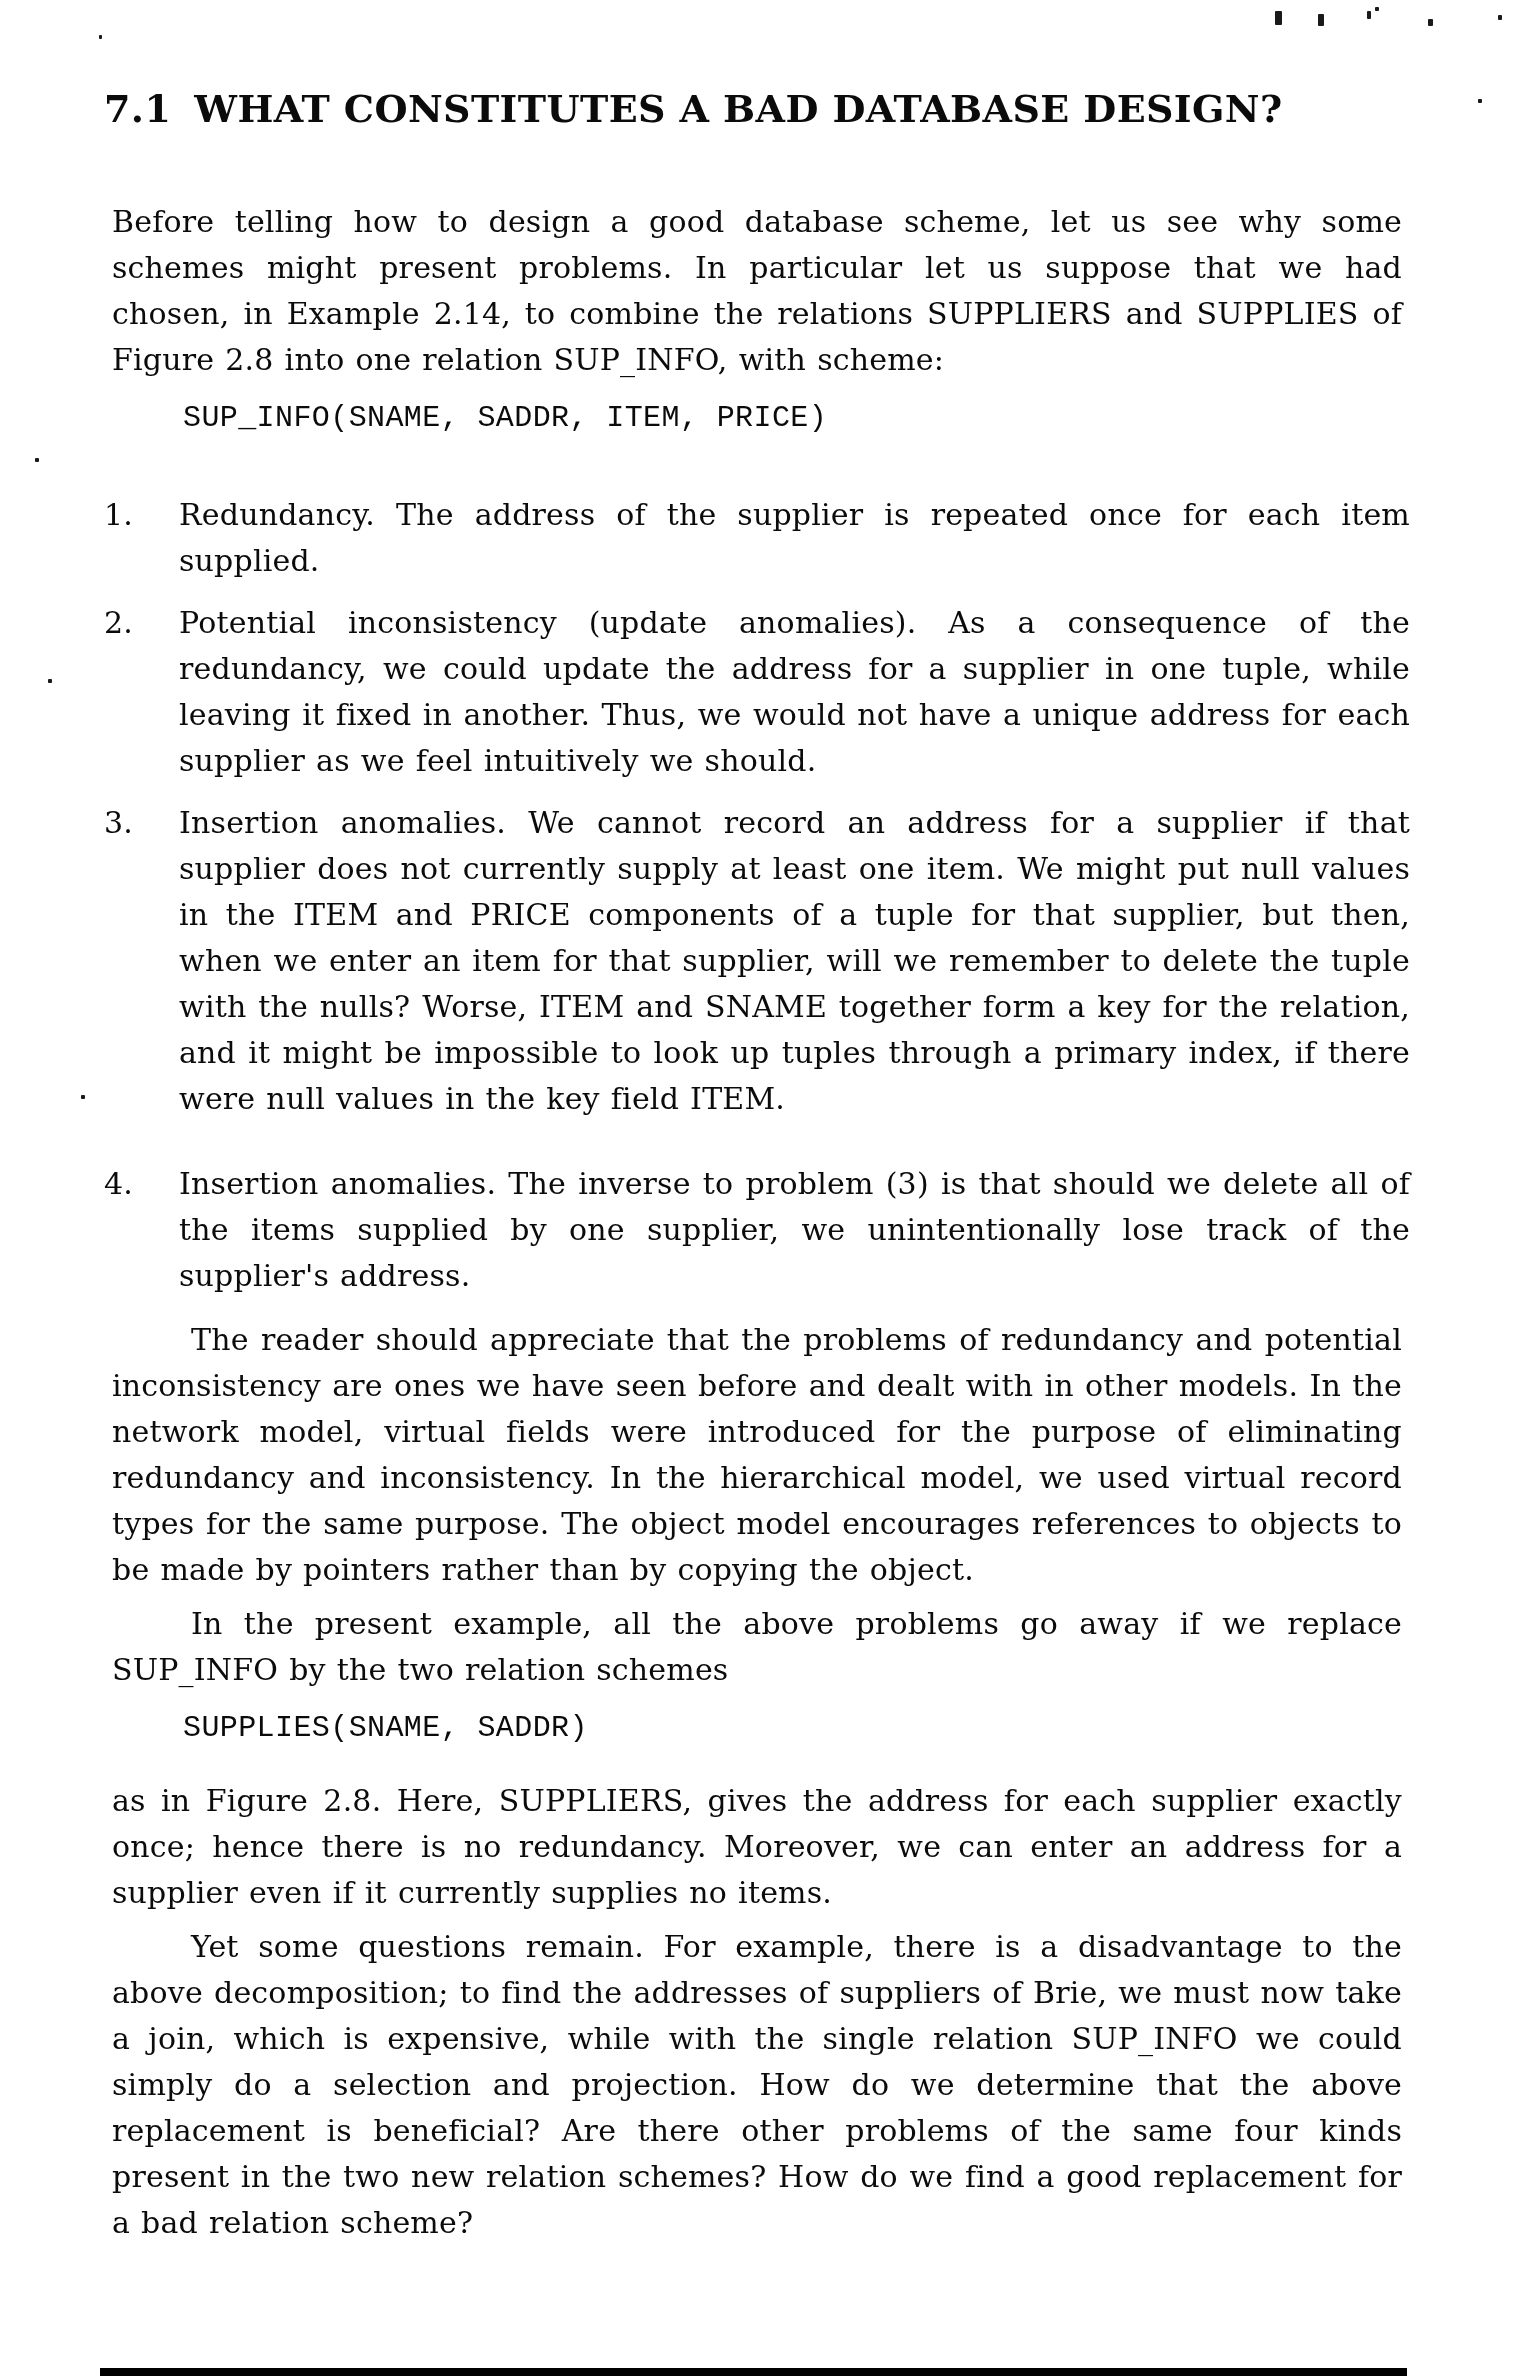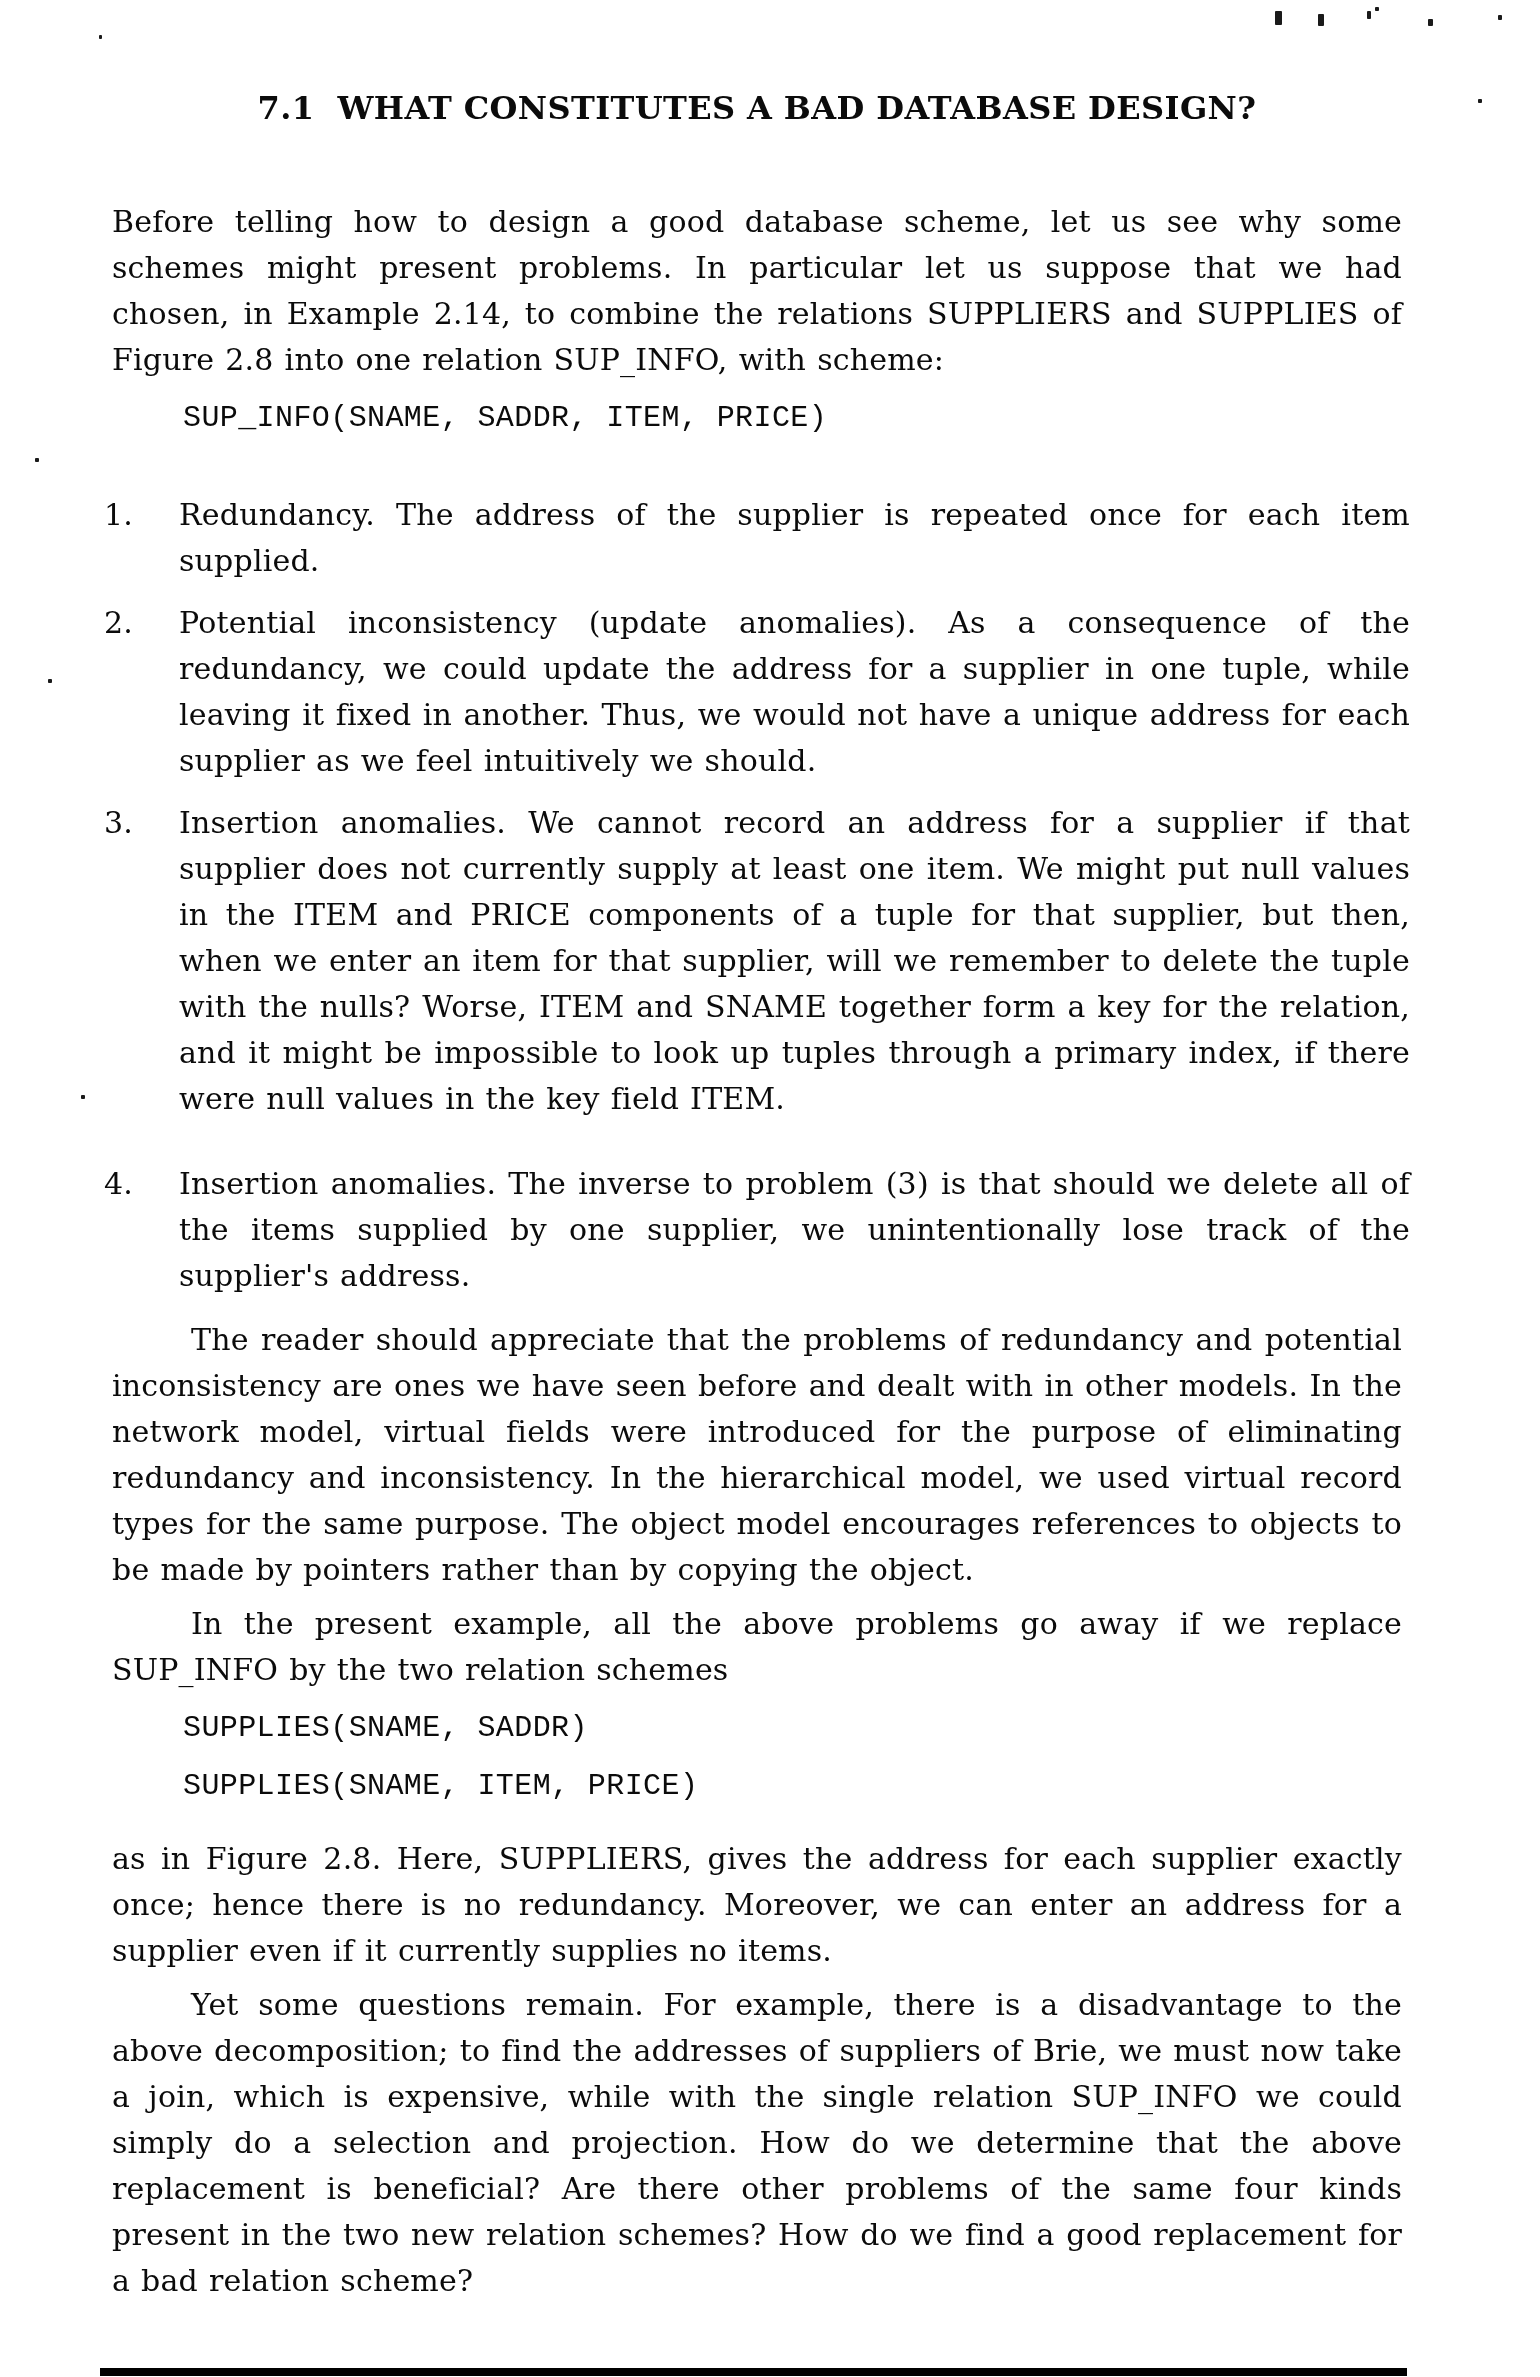--- a/index.html
+++ b/index.html
@@ -17,26 +17,25 @@
     color: #0b0b0b;
   }
   .content {
     position: absolute;
     left: 104px;
     top: 0;
     width: 1306px;
   }
   h1.section-heading {
     margin: 88px 0 70px 0;
-    font-size: 32px;
+    font-size: 38px;
     line-height: 41px;
     font-weight: bold;
     letter-spacing: 0.4px;
     white-space: nowrap;
-    text-align: center;
   }
   h1.section-heading .sec-num { margin-right: 23px; }
   p.body-par {
     margin: 8px;
     font-size: 30px;
     line-height: 46px;
     text-align: justify;
     letter-spacing: 0.2px;
     word-spacing: 1.3px;
   }
@@ -127,21 +126,20 @@
         <span>The inverse to problem (3) is that should we delete all of the items supplied by one supplier, we unintentionally lose track of the supplier's address.</span>
       </li>
     </ol>
 
     <p class="body-par indent">The reader should appreciate that the problems of redundancy and potential inconsistency are ones we have seen before and dealt with in other models. In the network model, virtual fields were introduced for the purpose of eliminating redundancy and inconsistency.  In the hierarchical model, we used virtual record types for the same purpose.  The object model encourages references to objects to be made by pointers rather than by copying the object.</p>
 
     <p class="body-par indent">In the present example, all the above problems go away if we replace SUP_INFO by the two relation schemes</p>
 
     <div class="scheme-block">
       <div class="scheme-line">SUPPLIES(SNAME, SADDR)</div>
-      <div class="scheme-line">SUPPLIES(SNAME, ITEM, PRICE)</div>
     </div>
 
     <p class="body-par">as in Figure 2.8.  Here, SUPPLIERS, gives the address for each supplier exactly once; hence there is no redundancy.  Moreover, we can enter an address for a supplier even if it currently supplies no items.</p>
 
     <p class="body-par indent">Yet some questions remain.  For example, there is a disadvantage to the above decomposition; to find the addresses of suppliers of Brie, we must now take a join, which is expensive, while with the single relation SUP_INFO we could simply do a selection and projection.  How do we determine that the above replacement is beneficial?  Are there other problems of the same four kinds present in the two new relation schemes?  How do we find a good replacement for a bad relation scheme?</p>
 
   </div>
 
   <div class="speck" style="left:1275px; top:10.6px; width:7px; height:14px;"></div>
   <div class="speck" style="left:1318px; top:14px; width:6.2px; height:11.5px;"></div>

